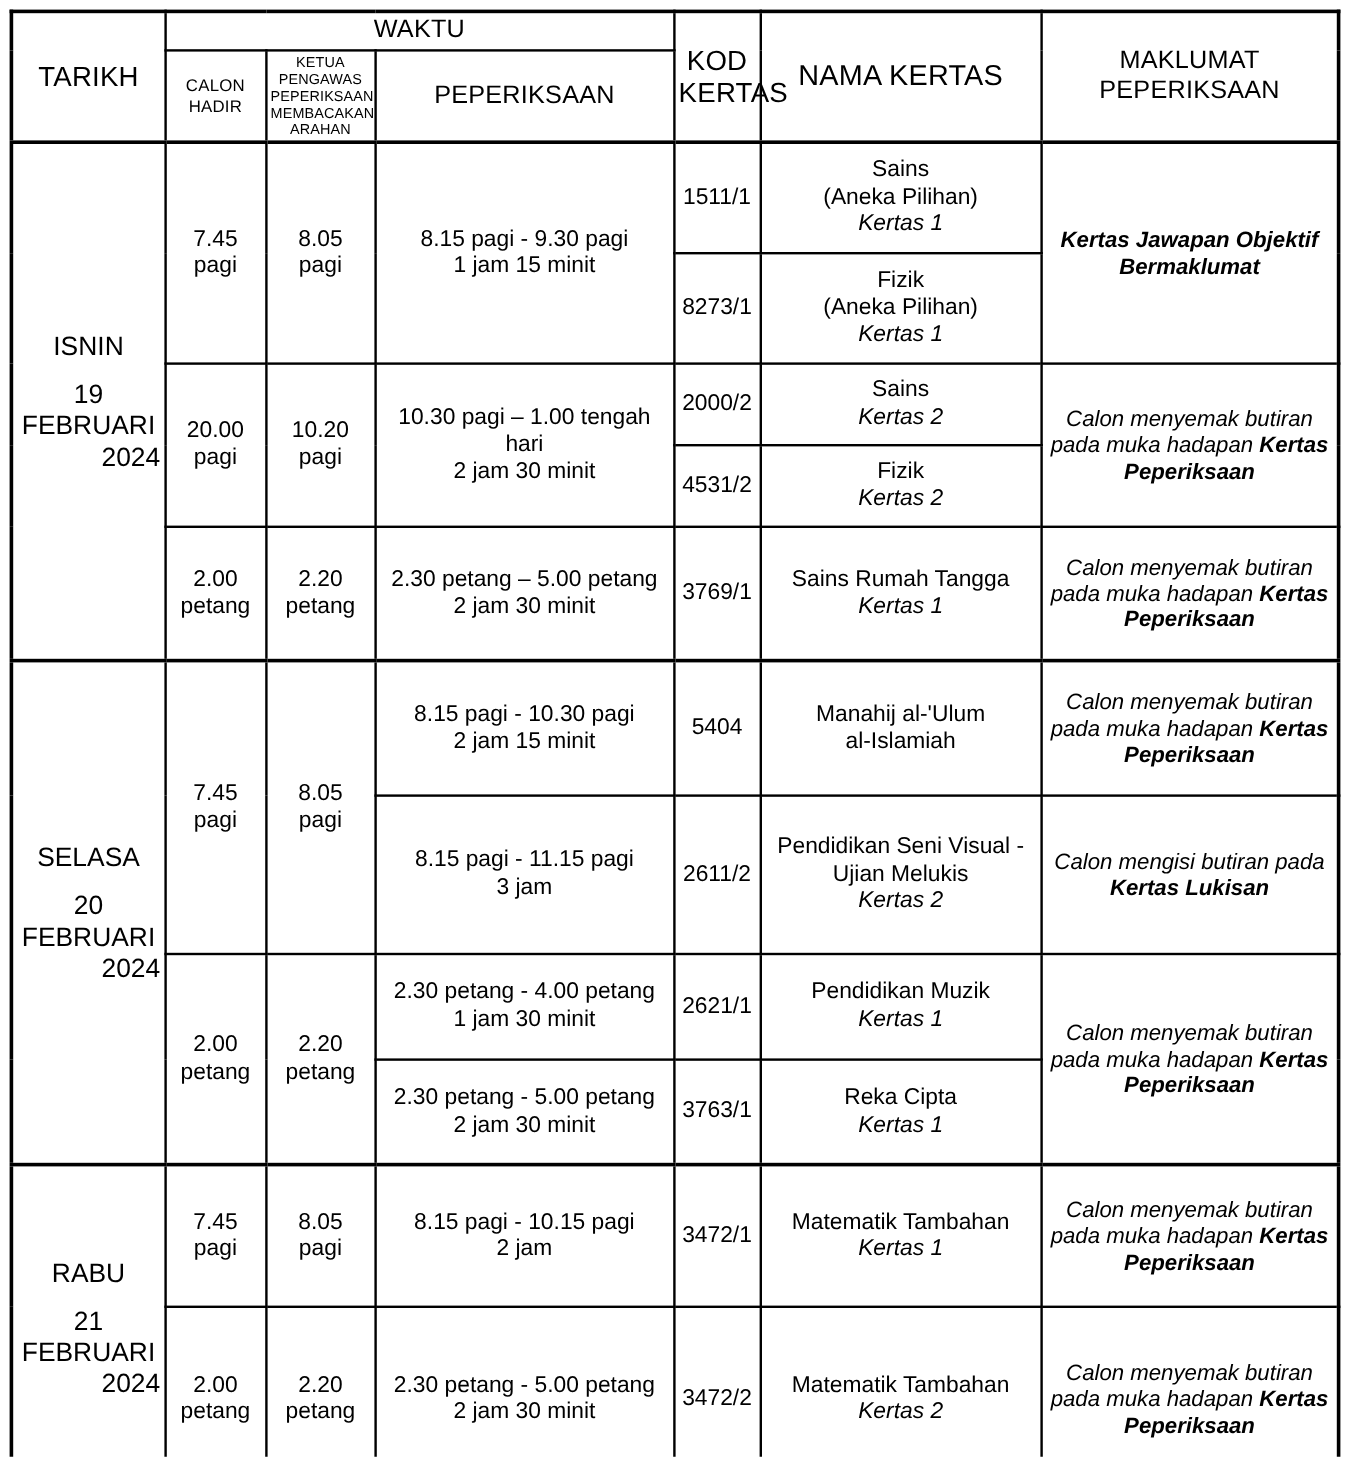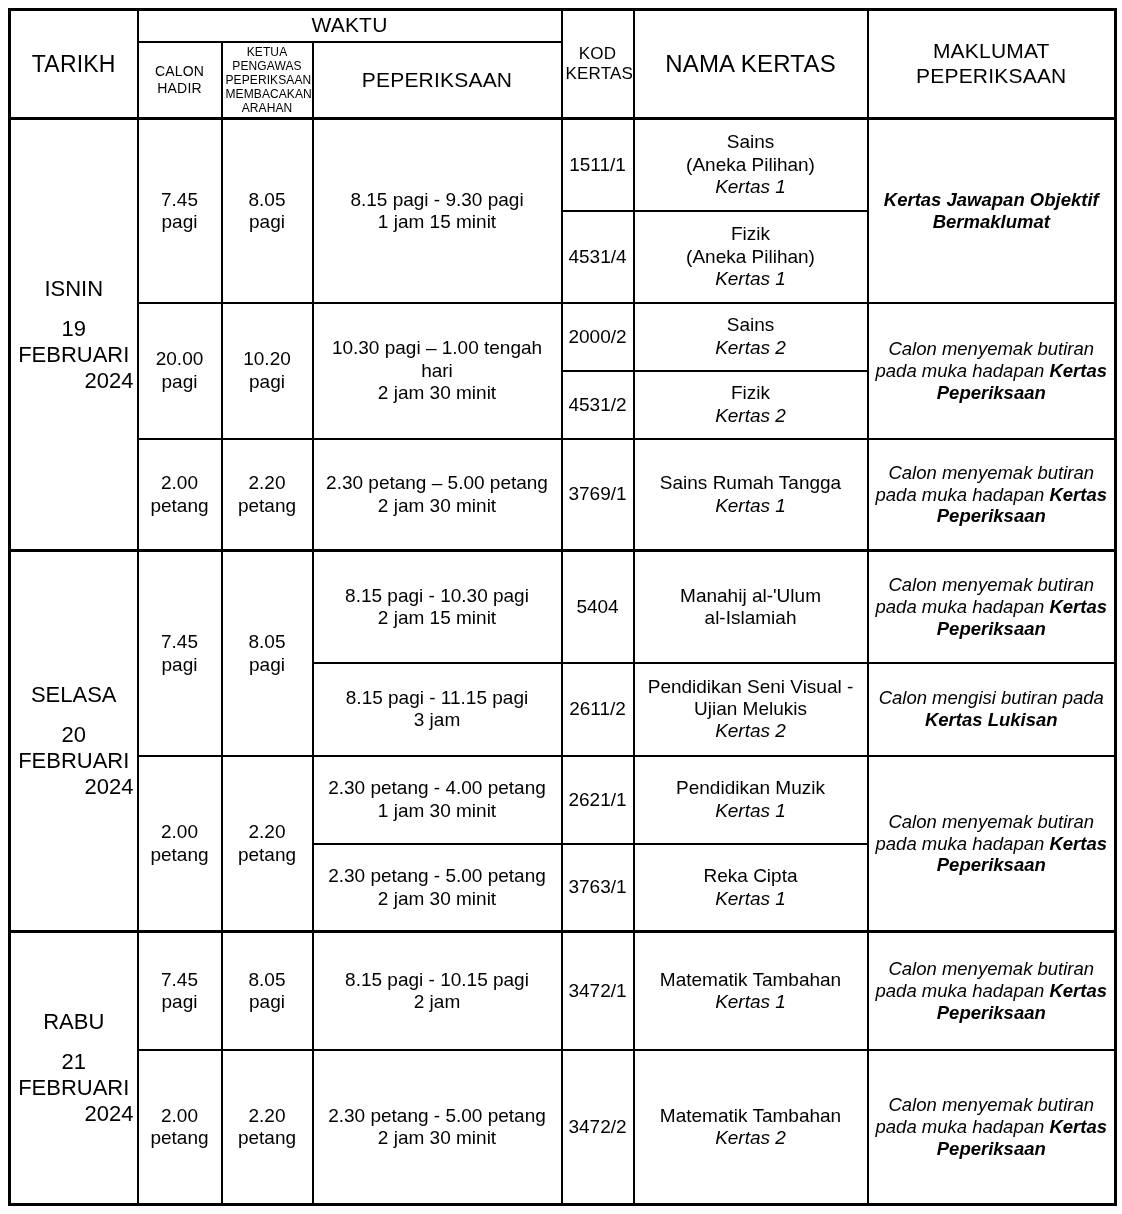--- a/index.html
+++ b/index.html
@@ -47,21 +47,21 @@
 
   
   thead th {
     background: #b4b4b4;
     font-weight: bold;
     letter-spacing: 0.2px;
   }
   th.h-waktu     { font-size: 21px; padding: 5px 0 5px 0; }
   th.h-tarikh    { font-size: 23px; }
   th.h-peperiksaan { font-size: 21px; }
-  th.h-kod       { font-size: 17px; line-height: 1.15; margin-left: 48px; }
+  th.h-kod       { font-size: 23px; line-height: 1.15; margin-left: 48px; }
   th.h-nama      { font-size: 24px; }
   th.h-maklumat  { font-size: 21px; line-height: 1.2; }
   th.h-calon     { font-size: 14px; line-height: 1.18; }
   th.h-ketua     { font-size: 12px; line-height: 1.2; letter-spacing: 0.1px; }
 
   
   td.tarikh {
     font-weight: bold;
     font-size: 22px;
     line-height: 1.9;
@@ -163,21 +163,21 @@
         <span>Sains</span><br>
         <span>(Aneka Pilihan)</span>
         <span class="kertas">Kertas 1</span>
       </td>
       <td class="maklumat strong" rowspan="2">
         <span>Kertas Jawapan Objektif</span><br>
         <span>Bermaklumat</span>
       </td>
     </tr>
     <tr class="subrow" style="height: 92px;">
-      <td class="kod">4531/4</td>
+      <td class="kod">8273/1</td>
       <td class="nama">
         <span>Fizik</span><br>
         <span>(Aneka Pilihan)</span>
         <span class="kertas">Kertas 1</span>
       </td>
     </tr>
 
     <tr style="height: 68px;">
       <td class="time" rowspan="2">
         <span>20.00</span><br>
@@ -247,21 +247,21 @@
         <span>8.15 pagi - 10.30 pagi</span><br>
         <span>2 jam 15 minit</span>
       </td>
       <td class="kod">5404</td>
       <td class="nama">
         <span>Manahij al-'Ulum</span><br>
         <span>al-Islamiah</span>
       </td>
       <td class="maklumat"><span>Calon menyemak butiran pada muka hadapan </span><b>Kertas Peperiksaan</b></td>
     </tr>
-    <tr class="subrow" style="height: 93px;">
+    <tr class="subrow" style="height: 132px;">
       <td class="slot">
         <span>8.15 pagi - 11.15 pagi</span><br>
         <span>3 jam</span>
       </td>
       <td class="kod">2611/2</td>
       <td class="nama">
         <span>Pendidikan Seni Visual -</span><br>
         <span>Ujian Melukis</span>
         <span class="kertas">Kertas 2</span>
       </td>

